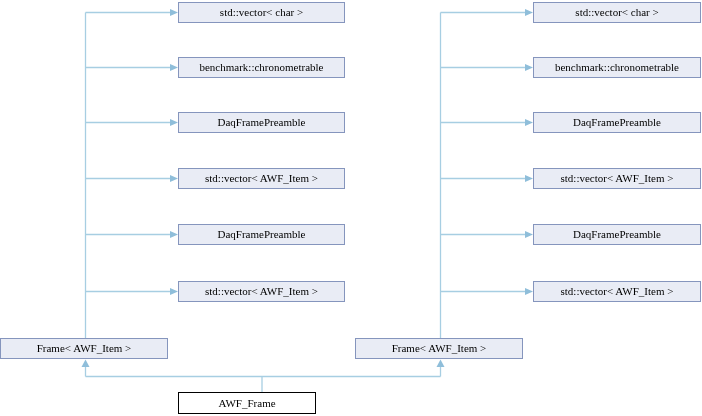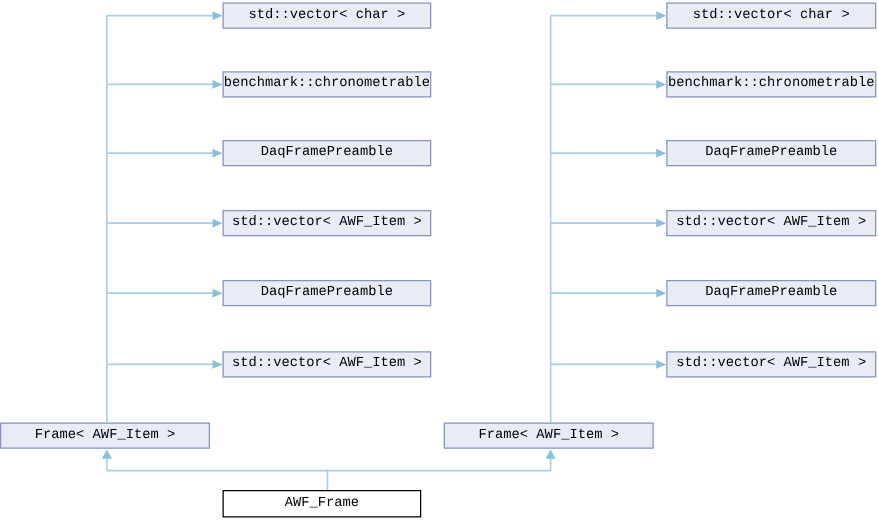--- a/index.html
+++ b/index.html
@@ -1,21 +1,21 @@
 <!DOCTYPE html>
 <html><head>
 <meta charset="utf-8">
 <style>
   html, body { margin: 0; padding: 0; background: #ffffff; }
   .canvas {
     position: relative;
     width: 702px;
     height: 416px;
     background: #ffffff;
-    font-family: Liberation Mono, monospace;
+    font-family: Liberation Serif, serif;
     overflow: hidden;
   }
   svg.edge-layer { position: absolute; left: 0; top: 0; }
   .edge { stroke: #a7cee2; stroke-width: 1.3; fill: none; }
   .arrow { fill: #8fbeda; stroke: none; }
   .node {
     position: absolute;
     box-sizing: border-box;
     height: 21px;
     line-height: 19px;
@@ -95,15 +95,15 @@
   <div class="node" style="left:533px; top:2px;   width:168px;">std::vector&lt; char &gt;</div>
   <div class="node" style="left:533px; top:57px;  width:168px;">benchmark::chronometrable</div>
   <div class="node" style="left:533px; top:112px; width:168px;">DaqFramePreamble</div>
   <div class="node" style="left:533px; top:168px; width:168px;">std::vector&lt; AWF_Item &gt;</div>
   <div class="node" style="left:533px; top:224px; width:168px;">DaqFramePreamble</div>
   <div class="node" style="left:533px; top:281px; width:168px;">std::vector&lt; AWF_Item &gt;</div>
 
   <div class="node" style="left:0px;   top:338px; width:168px;">Frame&lt; AWF_Item &gt;</div>
   <div class="node" style="left:355px; top:338px; width:168px;">Frame&lt; AWF_Item &gt;</div>
 
-  <div class="node main" style="left:178px; top:392px; width:159px;">AWF_Frame</div>
+  <div class="node main" style="left:178px; top:392px; width:138px;">AWF_Frame</div>
 
 </div>
 
 </body></html>

